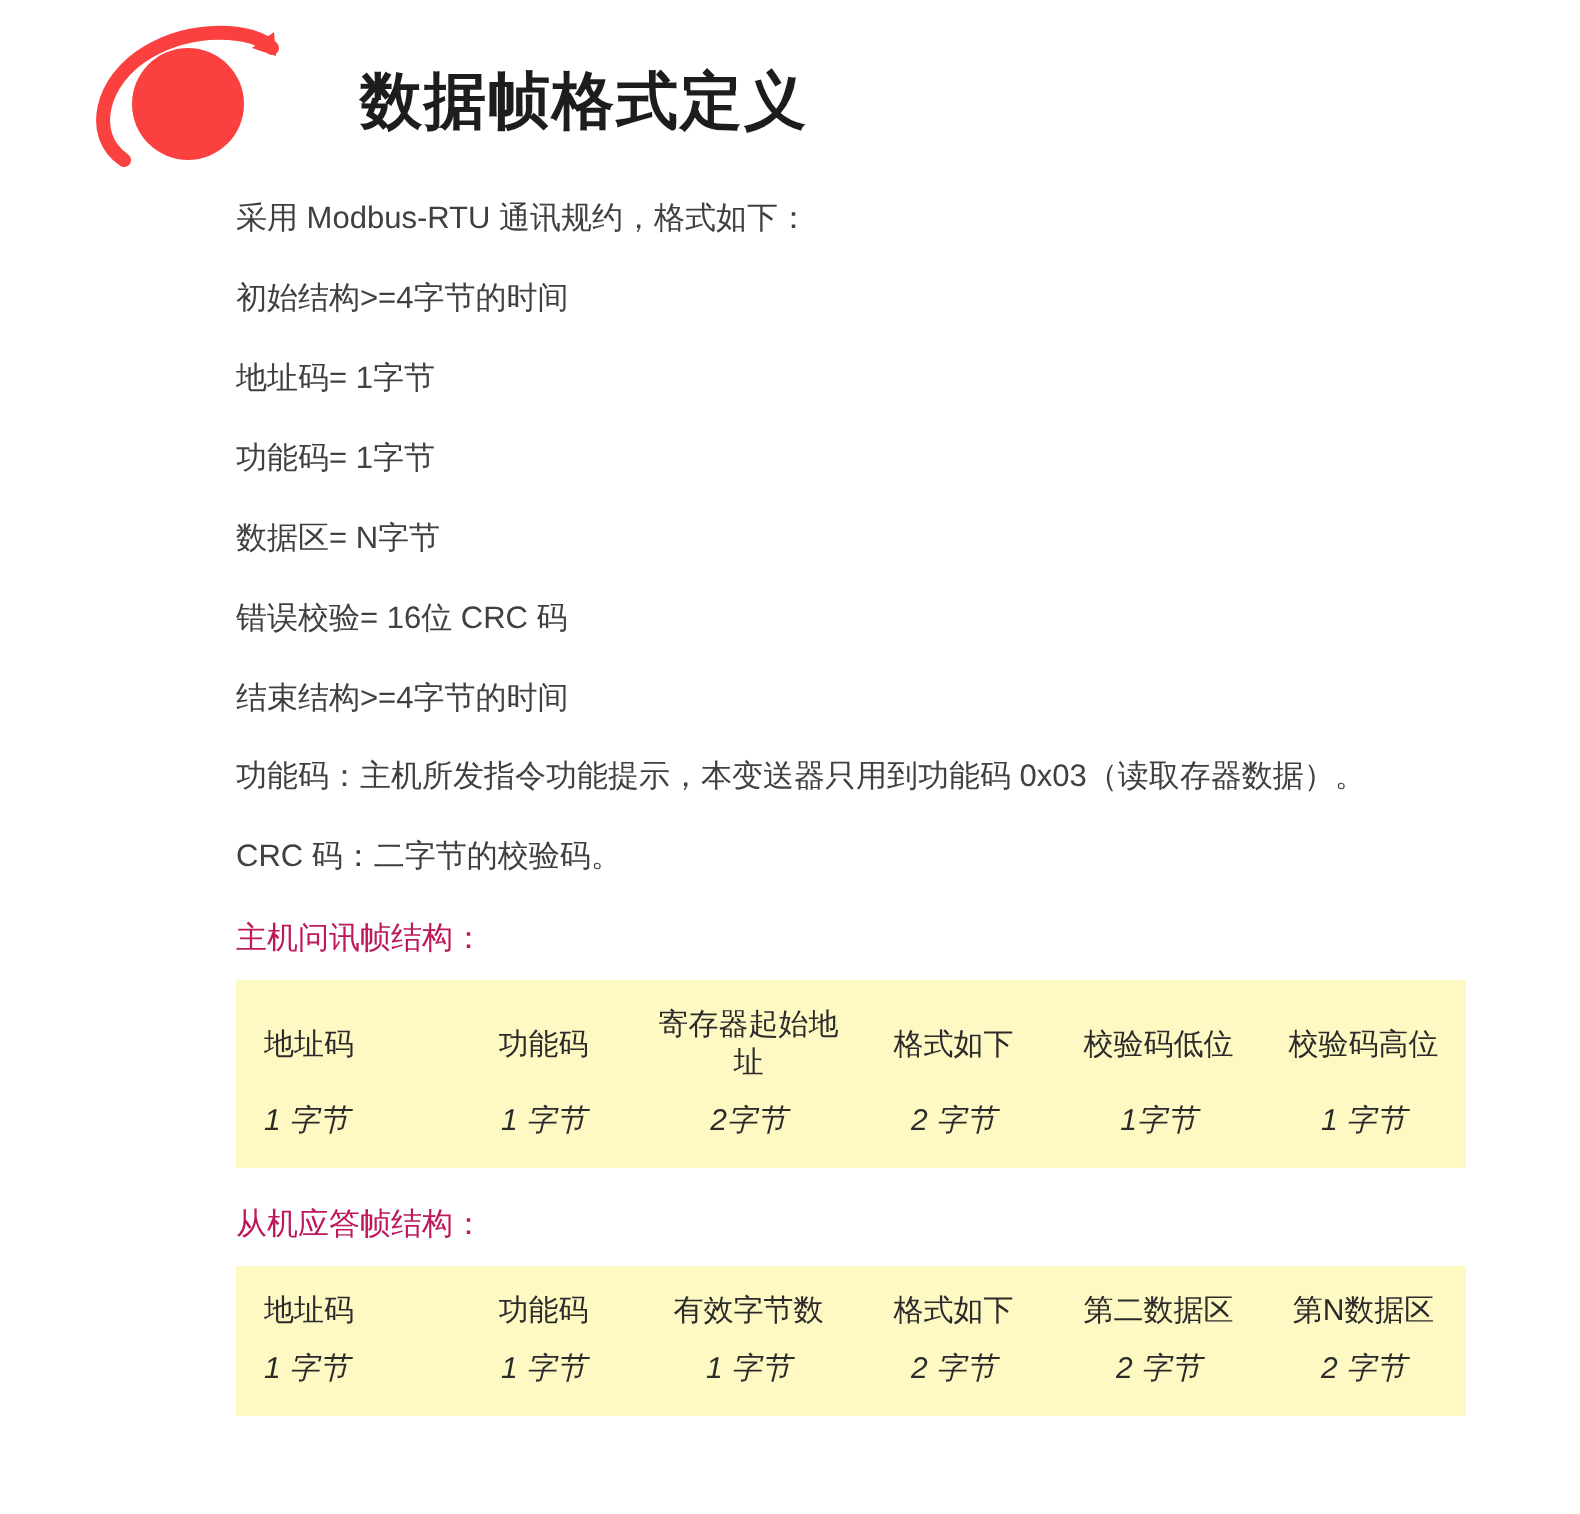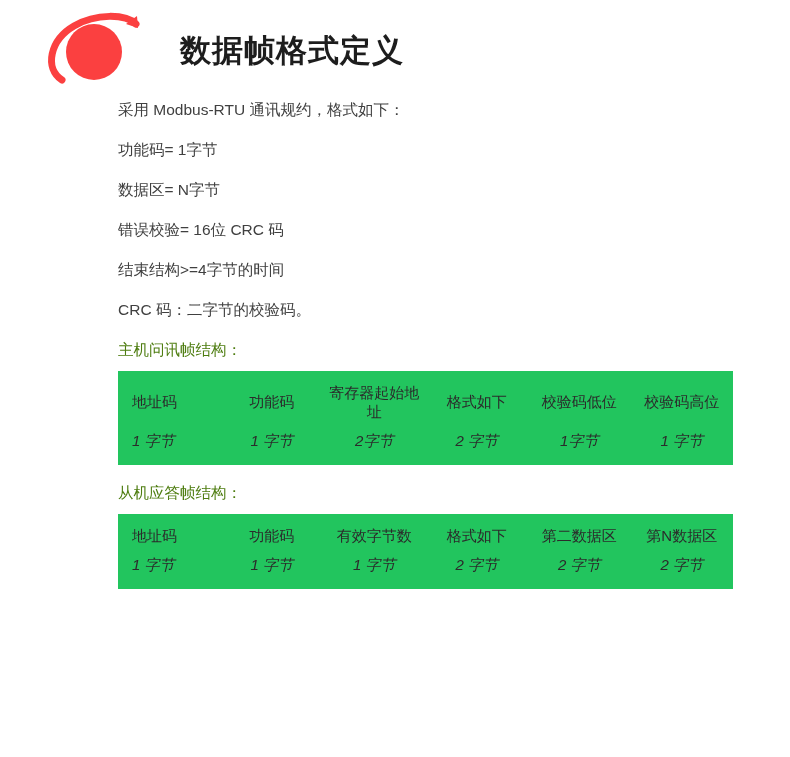--- a/index.html
+++ b/index.html
@@ -50,26 +50,26 @@
   }
   .para {
     font-size: 15.5px;
     line-height: 1.35;
     color: #404040;
     margin: 0 0 19px 0;
     white-space: nowrap;
   }
   .section-label {
     font-size: 15.5px;
-    color: #4d7c0f;
+    color: #be185d;
     margin: 0 0 10px 0;
   }
   
   .frame-table {
-    background: #22c55e;
+    background: #fef9c3;
     width: 615px;
     border-collapse: collapse;
     margin: 0 0 18px 0;
     table-layout: fixed;
   }
   .frame-table td {
     font-size: 15px;
     color: #2b2b2b;
     padding: 10px 0 10px 0;
     text-align: center;
@@ -101,24 +101,27 @@
         <path d="M24 70 C6 58, 12 30, 36 16 C58 3, 88 4, 98 14" fill="none" stroke="#fb4040" stroke-width="7" stroke-linecap="round"></path>
         <path d="M99 6 L100 18 L88 14 Z" fill="#fb4040"></path>
       </svg>
     </span>
     <div class="page-title">数据帧格式定义</div>
   </div>
 
   <div class="content">
 
     <p class="para">采用 Modbus-RTU 通讯规约，格式如下：</p>
+    <p class="para">初始结构&gt;=4字节的时间</p>
+    <p class="para">地址码= 1字节</p>
     <p class="para">功能码= 1字节</p>
     <p class="para">数据区= N字节</p>
     <p class="para">错误校验= 16位 CRC 码</p>
     <p class="para">结束结构&gt;=4字节的时间</p>
+    <p class="para">功能码：主机所发指令功能提示，本变送器只用到功能码 0x03（读取存器数据）。</p>
     <p class="para">CRC 码：二字节的校验码。</p>
 
     <p class="section-label">主机问讯帧结构：</p>
 
     <table class="frame-table">
       <tbody>
           <tr class="head">
         <td class="first">地址码</td>
         <td>功能码</td>
         <td>寄存器起始地址</td>

